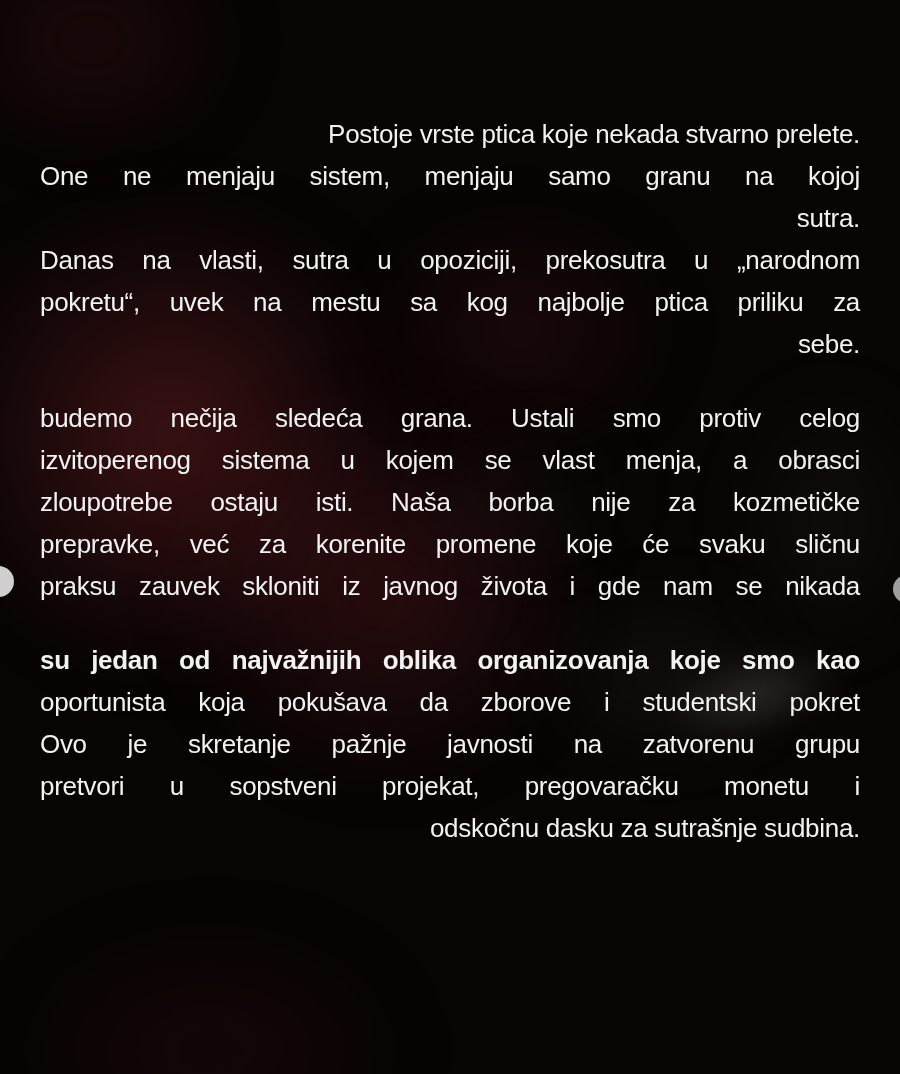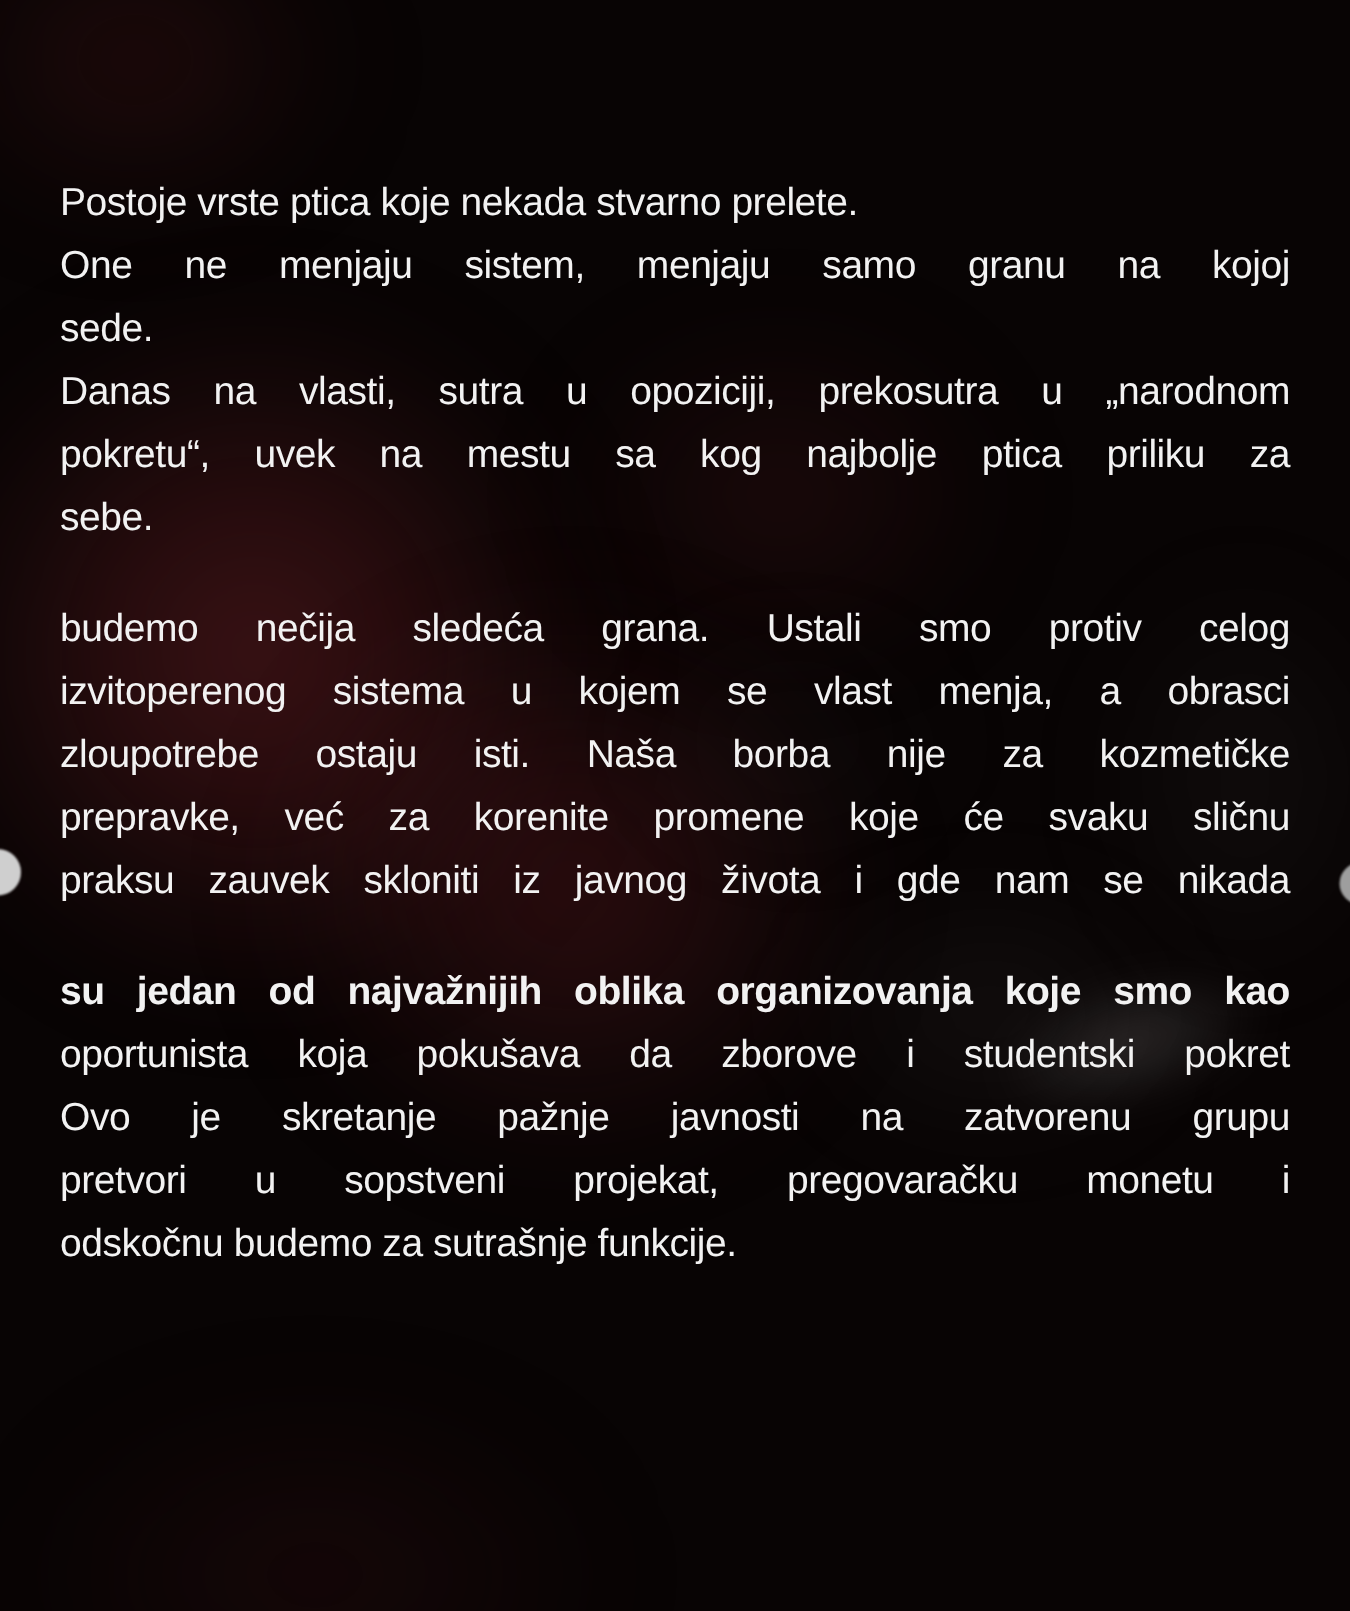--- a/index.html
+++ b/index.html
@@ -35,21 +35,21 @@
                background: radial-gradient(closest-side, rgba(150,150,150,.05), rgba(150,150,150,0) 75%); }
 
   
   .text-block {
     position: absolute; left: 40px; right: 40px; top: 113px;
     color: #f2f2f2; font-size: 26px; line-height: 42px;
     letter-spacing: -0.3px;
   }
   .para { margin: 0; }
   .para + .para { margin-top: 32px; }
-  .line { text-align: left; }
+  .line { text-align: right; }
   .line.jl { text-align: justify; text-align-last: justify; }
   .b { font-weight: 700; }
 
   
   .nav-btn { position: absolute; border-radius: 50%; border: none; padding: 0; cursor: pointer; }
   .prev { left: -17px; top: 566px; width: 31px; height: 31px; background: #cfcfcf; filter: blur(.6px); }
   .next { right: -21px; top: 575px; width: 28px; height: 28px; background: #9e9e9e; filter: blur(.6px); }
 </style>
 </head>
 <body>
@@ -66,40 +66,40 @@
     <div class="smoke gray-wisp3"></div>
     <div class="smoke gray-wisp4"></div>
     <div class="smoke gray-wisp1"></div>
   </div>
 
   <div class="text-block">
 
     <div class="para">
       <div class="line">Postoje vrste ptica koje nekada stvarno prelete.</div>
       <div class="line jl">One ne menjaju sistem, menjaju samo granu na kojoj</div>
-      <div class="line">sede.</div>
+      <div class="line">sutra.</div>
       <div class="line jl">Danas na vlasti, sutra u opoziciji, prekosutra u „narodnom</div>
       <div class="line jl">pokretu“, uvek na mestu sa kog najbolje ptica priliku za</div>
       <div class="line">sebe.</div>
     </div>
 
     <div class="para">
       <div class="line jl">budemo nečija sledeća grana. Ustali smo protiv celog</div>
       <div class="line jl">izvitoperenog sistema u kojem se vlast menja, a obrasci</div>
       <div class="line jl">zloupotrebe ostaju isti. Naša borba nije za kozmetičke</div>
       <div class="line jl">prepravke, već za korenite promene koje će svaku sličnu</div>
       <div class="line jl">praksu zauvek skloniti iz javnog života i gde nam se nikada</div>
     </div>
 
     <div class="para">
       <div class="line jl b">su jedan od najvažnijih oblika organizovanja koje smo kao</div>
       <div class="line jl">oportunista koja pokušava da zborove i studentski pokret</div>
       <div class="line jl">Ovo je skretanje pažnje javnosti na zatvorenu grupu</div>
       <div class="line jl">pretvori u sopstveni projekat, pregovaračku monetu i</div>
-      <div class="line">odskočnu budemo za sutrašnje funkcije.</div>
+      <div class="line">odskočnu dasku za sutrašnje sudbina.</div>
     </div>
 
   </div>
 
   <button class="nav-btn prev" aria-label="previous"></button>
   <button class="nav-btn next" aria-label="next"></button>
 
 </div>
 
 </body></html>

